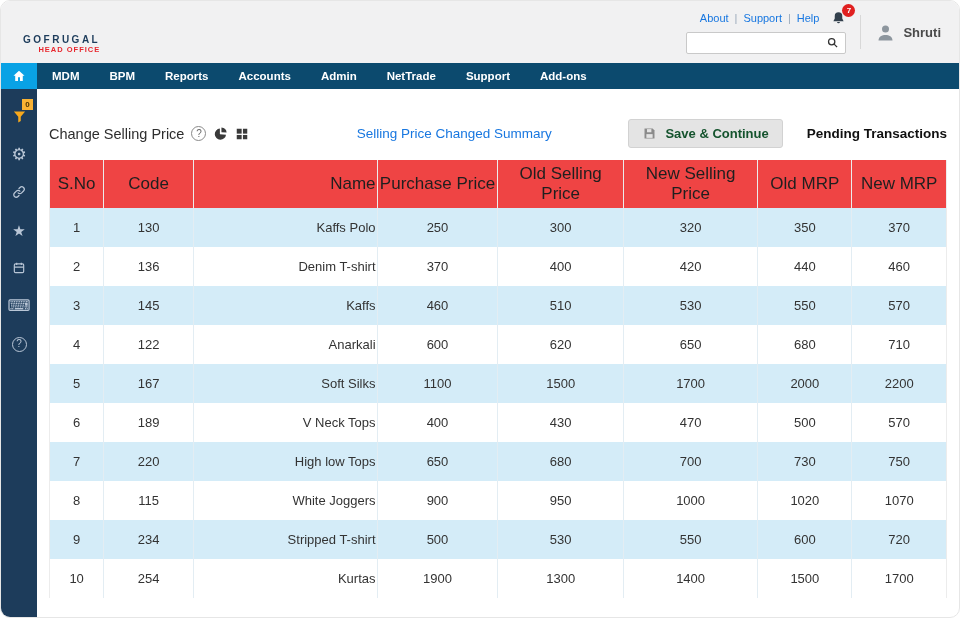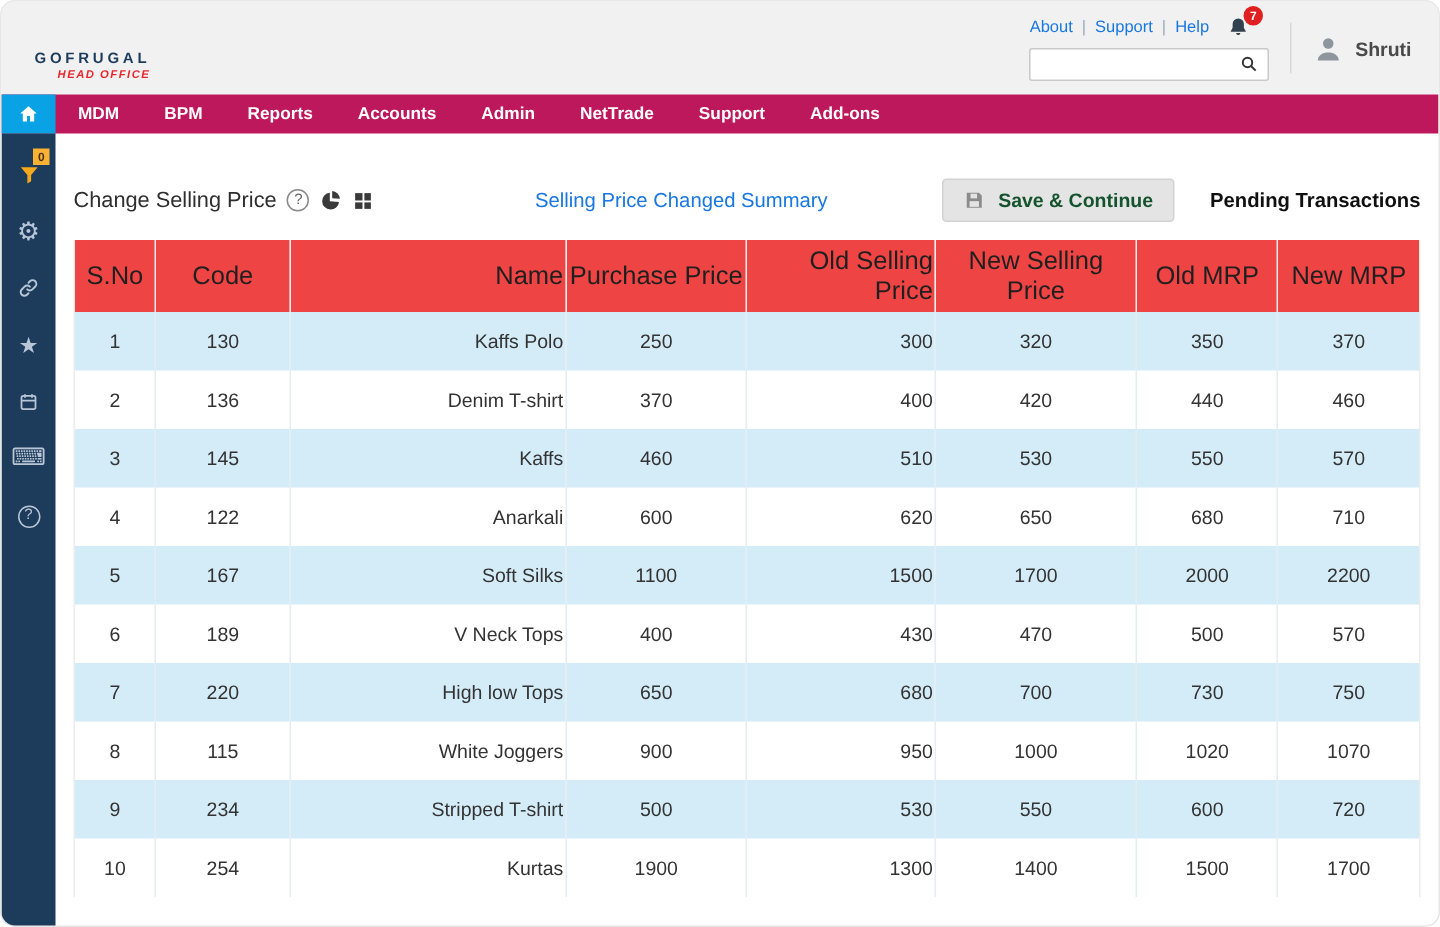--- a/index.html
+++ b/index.html
@@ -5,36 +5,36 @@
   html,body{margin:0;padding:0;background:#fff;font-family:"Liberation Sans",sans-serif;}
   .app{width:960px;height:618px;border-radius:10px;overflow:hidden;border:1px solid #e6e6e6;background:#fff;box-sizing:border-box;}
 
   
   .topbar{height:62px;background:#f1f1f2;display:flex;align-items:center;justify-content:space-between;padding:0 18px 0 22px;box-sizing:border-box;}
   .brand{line-height:1;}
   .brand-top{font-size:10px;font-weight:bold;color:#1d3c5b;letter-spacing:2.5px;margin-top:24px;}
   .brand-main{font-size:27px;font-weight:800;margin-top:2px;letter-spacing:-0.5px;}
   .brand-red{color:#e8262d;}
   .brand-blue{color:#2b3990;}
-  .brand-sub{font-size:7.5px;color:#e8262d;font-weight:bold;text-align:right;letter-spacing:1px;margin-top:1px;font-style:italic;}
+  .brand-sub{font-size:7.5px;color:#e8262d;font-weight:bold;text-align:right;letter-spacing:1px;margin-top:1px;}
   .top-right{display:flex;align-items:center;gap:14px;}
-  .top-right-col{display:flex;flex-direction:column;align-items:flex-start;gap:6px;}
+  .top-right-col{display:flex;flex-direction:column;align-items:flex-end;gap:6px;}
   .links-row{display:flex;align-items:center;gap:8px;font-size:11px;}
   .links-group{display:flex;align-items:center;gap:6px;}
   .hlink{color:#1877e0;cursor:pointer;}
   .sep{color:#9aaabb;}
   .bell-wrap{position:relative;display:inline-flex;margin-left:4px;}
   .badge{position:absolute;top:-7px;right:-9px;background:#e02020;color:#fff;font-size:8px;min-width:13px;height:13px;border-radius:7px;display:flex;align-items:center;justify-content:center;font-weight:bold;padding:0 1px;box-sizing:border-box;}
   .search-box{display:flex;align-items:center;background:#fff;border:1px solid #c9c9c9;border-radius:2px;height:22px;width:160px;padding:0 6px;box-sizing:border-box;justify-content:space-between;}
   .search-box input{border:none;outline:none;flex:1;font-size:12px;background:transparent;width:110px;font-family:"Liberation Sans",sans-serif;}
   .vdivider{width:1px;height:34px;background:#d8d8d8;}
   .user{display:flex;align-items:center;gap:7px;font-size:13px;color:#4a4a4a;font-weight:600;cursor:pointer;}
 
   
-  .nav{height:26px;background:#be185d;display:flex;align-items:stretch;}
+  .nav{height:26px;background:#0c4a6e;display:flex;align-items:stretch;}
   .home-btn{width:36px;background:#09a2e5;display:flex;align-items:center;justify-content:center;cursor:pointer;}
   .nav-items{display:flex;align-items:stretch;}
   .nav-item{color:#fff;font-size:11.5px;font-weight:600;display:flex;align-items:center;padding:0 15px;cursor:pointer;}
 
   
   .content{display:flex;height:530px;}
   .side{width:36px;background:#1d3c5b;display:flex;flex-direction:column;align-items:center;padding-top:18px;gap:20px;box-sizing:border-box;flex-shrink:0;}
   .side-icon{width:18px;height:18px;display:flex;align-items:center;justify-content:center;color:#b9c6d6;font-size:15px;position:relative;cursor:pointer;line-height:1;}
   .filter-badge{position:absolute;top:-8px;right:-5px;background:#f9b234;color:#4d3200;font-size:8px;width:11px;height:11px;display:flex;align-items:center;justify-content:center;font-weight:bold;}
   .help-circle{width:15px;height:15px;border:1.5px solid #b9c6d6;border-radius:50%;font-size:10px;display:flex;align-items:center;justify-content:center;box-sizing:border-box;}
@@ -52,21 +52,21 @@
 
   
   .table-wrap{margin-top:12px;border-left:1px solid #ececec;border-right:1px solid #ececec;}
   table{width:100%;border-collapse:collapse;}
   th{height:46px;font-size:17px;color:#1f1f1f;font-weight:normal;text-align:center;border-right:1px solid #ececec;background:#ef4444;}
   td{height:37px;font-size:13px;color:#333;text-align:center;border-right:1px solid #e3edf3;}
   th:last-child,td:last-child{border-right:none;}
   tbody tr:nth-child(odd){background:#d4ecf8;}
   .col-0{width:6%;} .col-1{width:10%;}
   .col-2{width:20.5%;text-align:right;padding-left:28px;}
-  .col-3{width:13.5%;} .col-4{width:14%;text-align:right;} .col-5{width:15%;}
+  .col-3{width:13.5%;} .col-4{width:14%;} .col-5{width:15%;}
   .col-6{width:10.5%;} .col-7{width:10.5%;}
 </style>
 </head>
 <body>
 
 <div class="app">
 
   <div class="topbar">
     <div class="brand">
       <div class="brand-top">GOFRUGAL</div>

